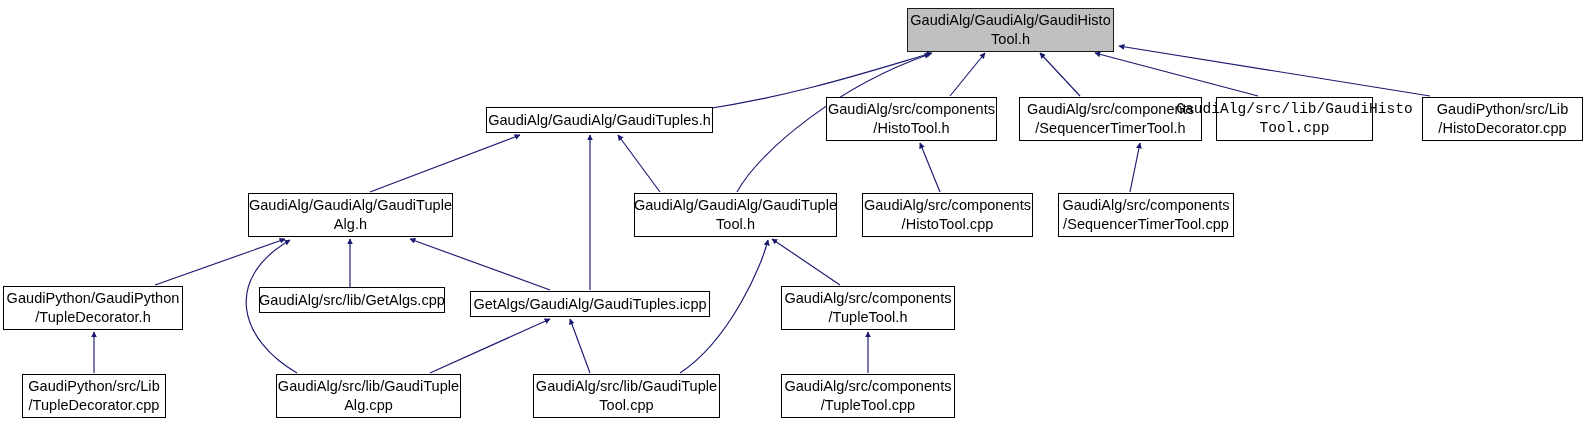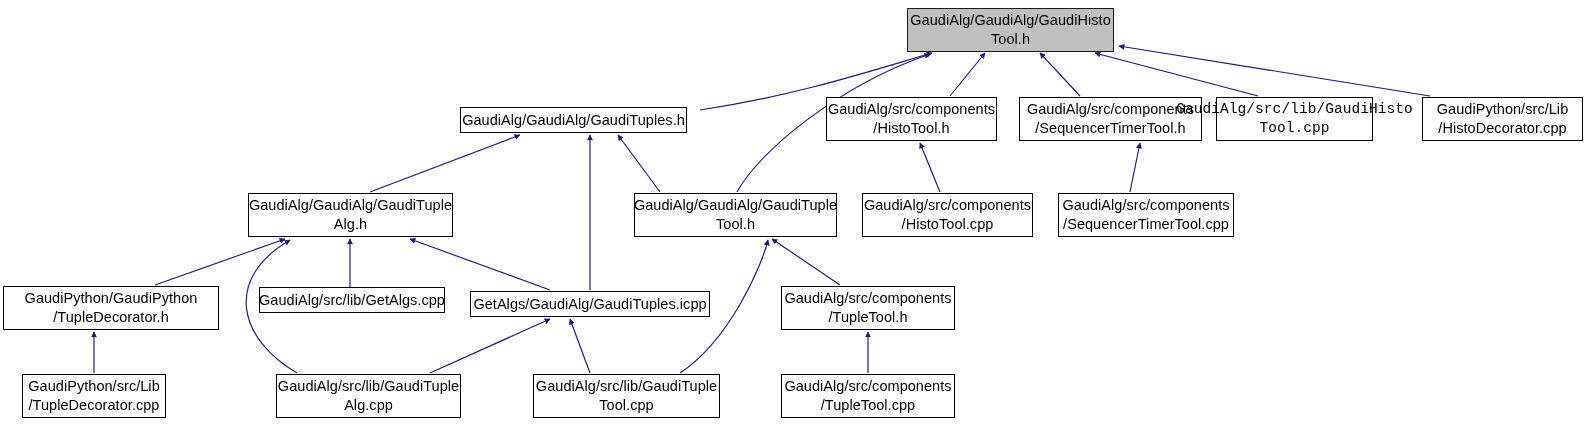--- a/index.html
+++ b/index.html
@@ -80,38 +80,38 @@
         <path d="M 840 285 L 772 239" fill="none" stroke="#191970" stroke-width="1.15" marker-end="url(#arrow)"></path>
         <path d="M 430 373 L 550 319" fill="none" stroke="#191970" stroke-width="1.15" marker-end="url(#arrow)"></path>
         <path d="M 590 373 L 570 319" fill="none" stroke="#191970" stroke-width="1.15" marker-end="url(#arrow)"></path>
         <path d="M 868 373 L 868 332" fill="none" stroke="#191970" stroke-width="1.15" marker-end="url(#arrow)"></path>
       </g>
   </svg>
 
   <div id="node-layer">
       <div class="node root" style="left: 907px; top: 8px; width: 207px; height: 44px;"><span class="node-label">GaudiAlg/GaudiAlg/GaudiHisto
 Tool.h</span></div>
-      <div class="node" style="left: 460px; top: 107px; width: 227px; height: 26px;"><span class="node-label">GaudiAlg/GaudiAlg/GaudiTuples.h</span></div>
+      <div class="node" style="left: 486px; top: 107px; width: 227px; height: 26px;"><span class="node-label">GaudiAlg/GaudiAlg/GaudiTuples.h</span></div>
       <div class="node" style="left: 826px; top: 97px; width: 171px; height: 44px;"><span class="node-label">GaudiAlg/src/components
 /HistoTool.h</span></div>
       <div class="node" style="left: 1019px; top: 97px; width: 183px; height: 44px;"><span class="node-label">GaudiAlg/src/components
 /SequencerTimerTool.h</span></div>
       <div class="node" style="left: 1216px; top: 97px; width: 157px; height: 44px; font-family: Liberation Mono, monospace;"><span class="node-label">GaudiAlg/src/lib/GaudiHisto
 Tool.cpp</span></div>
       <div class="node" style="left: 1422px; top: 97px; width: 161px; height: 44px;"><span class="node-label">GaudiPython/src/Lib
 /HistoDecorator.cpp</span></div>
       <div class="node" style="left: 248px; top: 193px; width: 205px; height: 44px;"><span class="node-label">GaudiAlg/GaudiAlg/GaudiTuple
 Alg.h</span></div>
       <div class="node" style="left: 634px; top: 193px; width: 203px; height: 44px;"><span class="node-label">GaudiAlg/GaudiAlg/GaudiTuple
 Tool.h</span></div>
       <div class="node" style="left: 862px; top: 193px; width: 171px; height: 44px;"><span class="node-label">GaudiAlg/src/components
 /HistoTool.cpp</span></div>
       <div class="node" style="left: 1058px; top: 193px; width: 176px; height: 44px;"><span class="node-label">GaudiAlg/src/components
 /SequencerTimerTool.cpp</span></div>
-      <div class="node" style="left: 3px; top: 286px; width: 216px; height: 44px;"><span class="node-label">GaudiPython/GaudiPython
+      <div class="node" style="left: 3px; top: 286px; width: 180px; height: 44px;"><span class="node-label">GaudiPython/GaudiPython
 /TupleDecorator.h</span></div>
       <div class="node" style="left: 259px; top: 287px; width: 186px; height: 26px;"><span class="node-label">GaudiAlg/src/lib/GetAlgs.cpp</span></div>
       <div class="node" style="left: 470px; top: 291px; width: 240px; height: 26px;"><span class="node-label">GetAlgs/GaudiAlg/GaudiTuples.icpp</span></div>
       <div class="node" style="left: 781px; top: 286px; width: 174px; height: 44px;"><span class="node-label">GaudiAlg/src/components
 /TupleTool.h</span></div>
       <div class="node" style="left: 22px; top: 374px; width: 144px; height: 44px;"><span class="node-label">GaudiPython/src/Lib
 /TupleDecorator.cpp</span></div>
       <div class="node" style="left: 276px; top: 374px; width: 185px; height: 44px;"><span class="node-label">GaudiAlg/src/lib/GaudiTuple
 Alg.cpp</span></div>
       <div class="node" style="left: 533px; top: 374px; width: 187px; height: 44px;"><span class="node-label">GaudiAlg/src/lib/GaudiTuple

